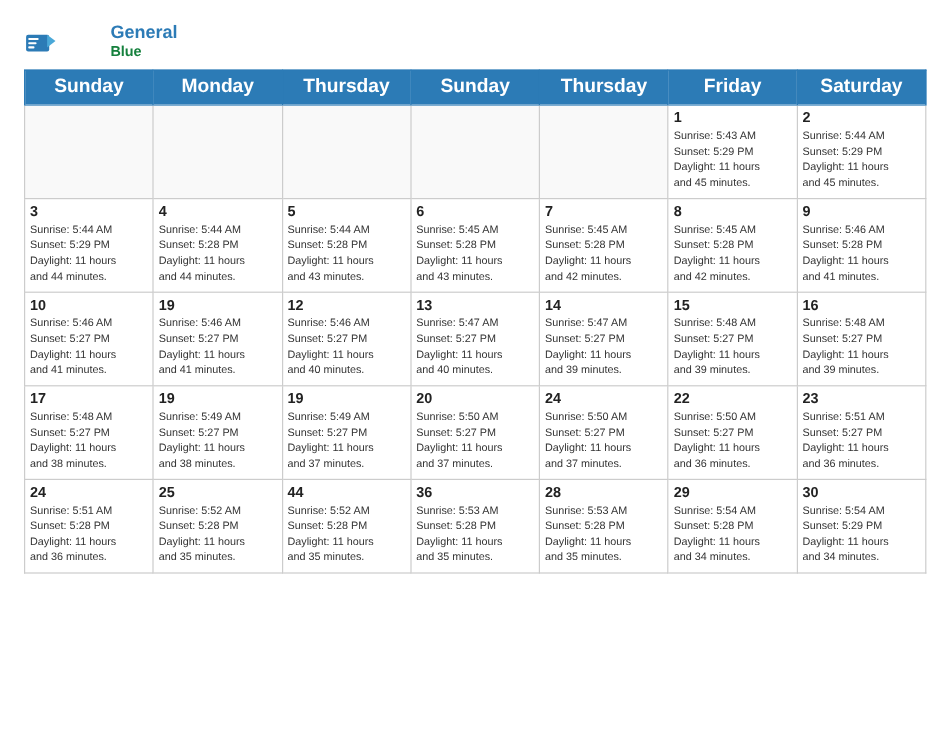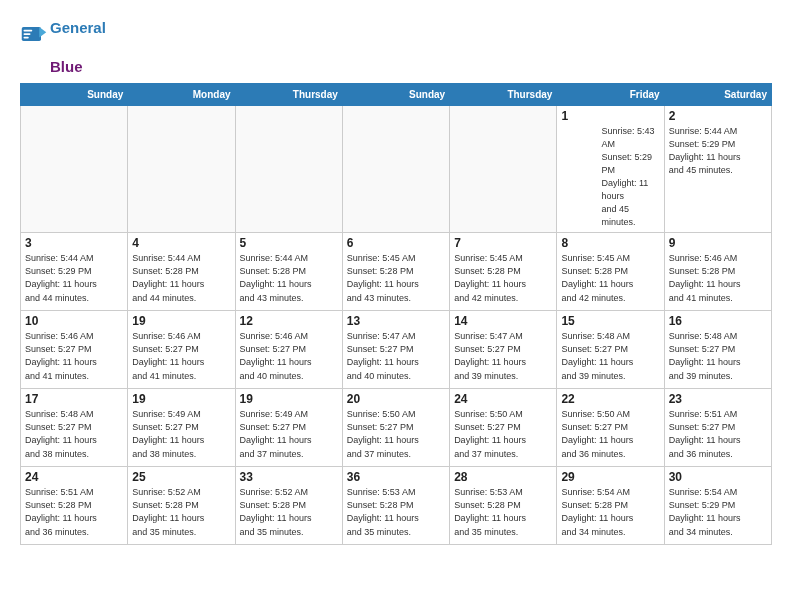--- a/index.html
+++ b/index.html
@@ -15,22 +15,23 @@
       padding: 16px 20px 10px 20px;
     }
     .header-area {
       display: flex;
       align-items: flex-start;
       justify-content: space-between;
       margin-bottom: 8px;
     }
     .logo {
       display: flex;
-      align-items: flex-start;
+      align-items: flex-end;
       margin-top: 4px;
+      gap: 42px;
     }
     .logo-icon {
       width: 28px;
       height: 28px;
       margin-right: 2px;
       position: relative;
     }
     .title-area {
       text-align: right;
     }
@@ -46,24 +47,24 @@
       margin-top: 2px;
     }
     .calendar {
       width: 100%;
       border-collapse: collapse;
       table-layout: fixed;
     }
     .calendar th {
       background-color: #2c7bb6;
       color: #fff;
-      font-size: 10px;
+      font-size: 16px;
       font-weight: bold;
       padding: 5px 4px;
-      text-align: right;
+      text-align: center;
       border: 1px solid #2c7bb6;
     }
     .calendar td {
       border: 1px solid #ccc;
       vertical-align: top;
       padding: 3px 4px;
       font-size: 9.5px;
       color: #333;
       height: 78px;
       background: #fff;
@@ -94,21 +95,21 @@
         <rect x="2" y="8" width="22" height="16" rx="2" fill="#2c7bb6"></rect>
         <polygon points="22,8 30,14 22,20" fill="#4aa8d8"></polygon>
         <rect x="4" y="11" width="10" height="2" fill="#fff" rx="1"></rect>
         <rect x="4" y="15" width="8" height="2" fill="#fff" rx="1"></rect>
         <rect x="4" y="19" width="6" height="2" fill="#fff" rx="1"></rect>
       </svg>
       <div>
         <div style="font-size:15px;font-weight:bold;color:#333;line-height:1.1;">
           <span style="color:#2c7bb6;">General</span>
         </div>
-        <div style="font-size:15px;font-weight:bold;color:#701a75;line-height:1.1;margin-top:22px;">Blue</div>
+        <div style="font-size:12px;font-weight:bold;color:#15803d;line-height:1.1;">Blue</div>
       </div>
     </div>
     <div class="title-area">
       <div class="month-title"></div>
       <div class="location"></div>
     </div>
   </div>
 
   <table class="calendar">
     <thead>
@@ -124,21 +125,21 @@
     </thead>
     <tbody id="calendar-body">
     <tr>
           <td class="empty"></td>
           <td class="empty"></td>
           <td class="empty"></td>
           <td class="empty"></td>
           <td class="empty"></td>
           <td>
             <span class="day-num">1</span>
-            <div class="day-info" style="white-space: pre-line; margin-left: 40px;">Sunrise: 5:43 AM
+            <div class="day-info" style="white-space: pre-line;">Sunrise: 5:43 AM
 Sunset: 5:29 PM
 Daylight: 11 hours
 and 45 minutes.</div>
           </td>
           <td>
             <span class="day-num">2</span>
             <div class="day-info" style="white-space: pre-line;">Sunrise: 5:44 AM
 Sunset: 5:29 PM
 Daylight: 11 hours
 and 45 minutes.</div>
@@ -306,21 +307,21 @@
 and 36 minutes.</div>
           </td>
           <td>
             <span class="day-num">25</span>
             <div class="day-info" style="white-space: pre-line;">Sunrise: 5:52 AM
 Sunset: 5:28 PM
 Daylight: 11 hours
 and 35 minutes.</div>
           </td>
           <td>
-            <span class="day-num">33</span>
+            <span class="day-num">44</span>
             <div class="day-info" style="white-space: pre-line;">Sunrise: 5:52 AM
 Sunset: 5:28 PM
 Daylight: 11 hours
 and 35 minutes.</div>
           </td>
           <td>
             <span class="day-num">36</span>
             <div class="day-info" style="white-space: pre-line;">Sunrise: 5:53 AM
 Sunset: 5:28 PM
 Daylight: 11 hours

